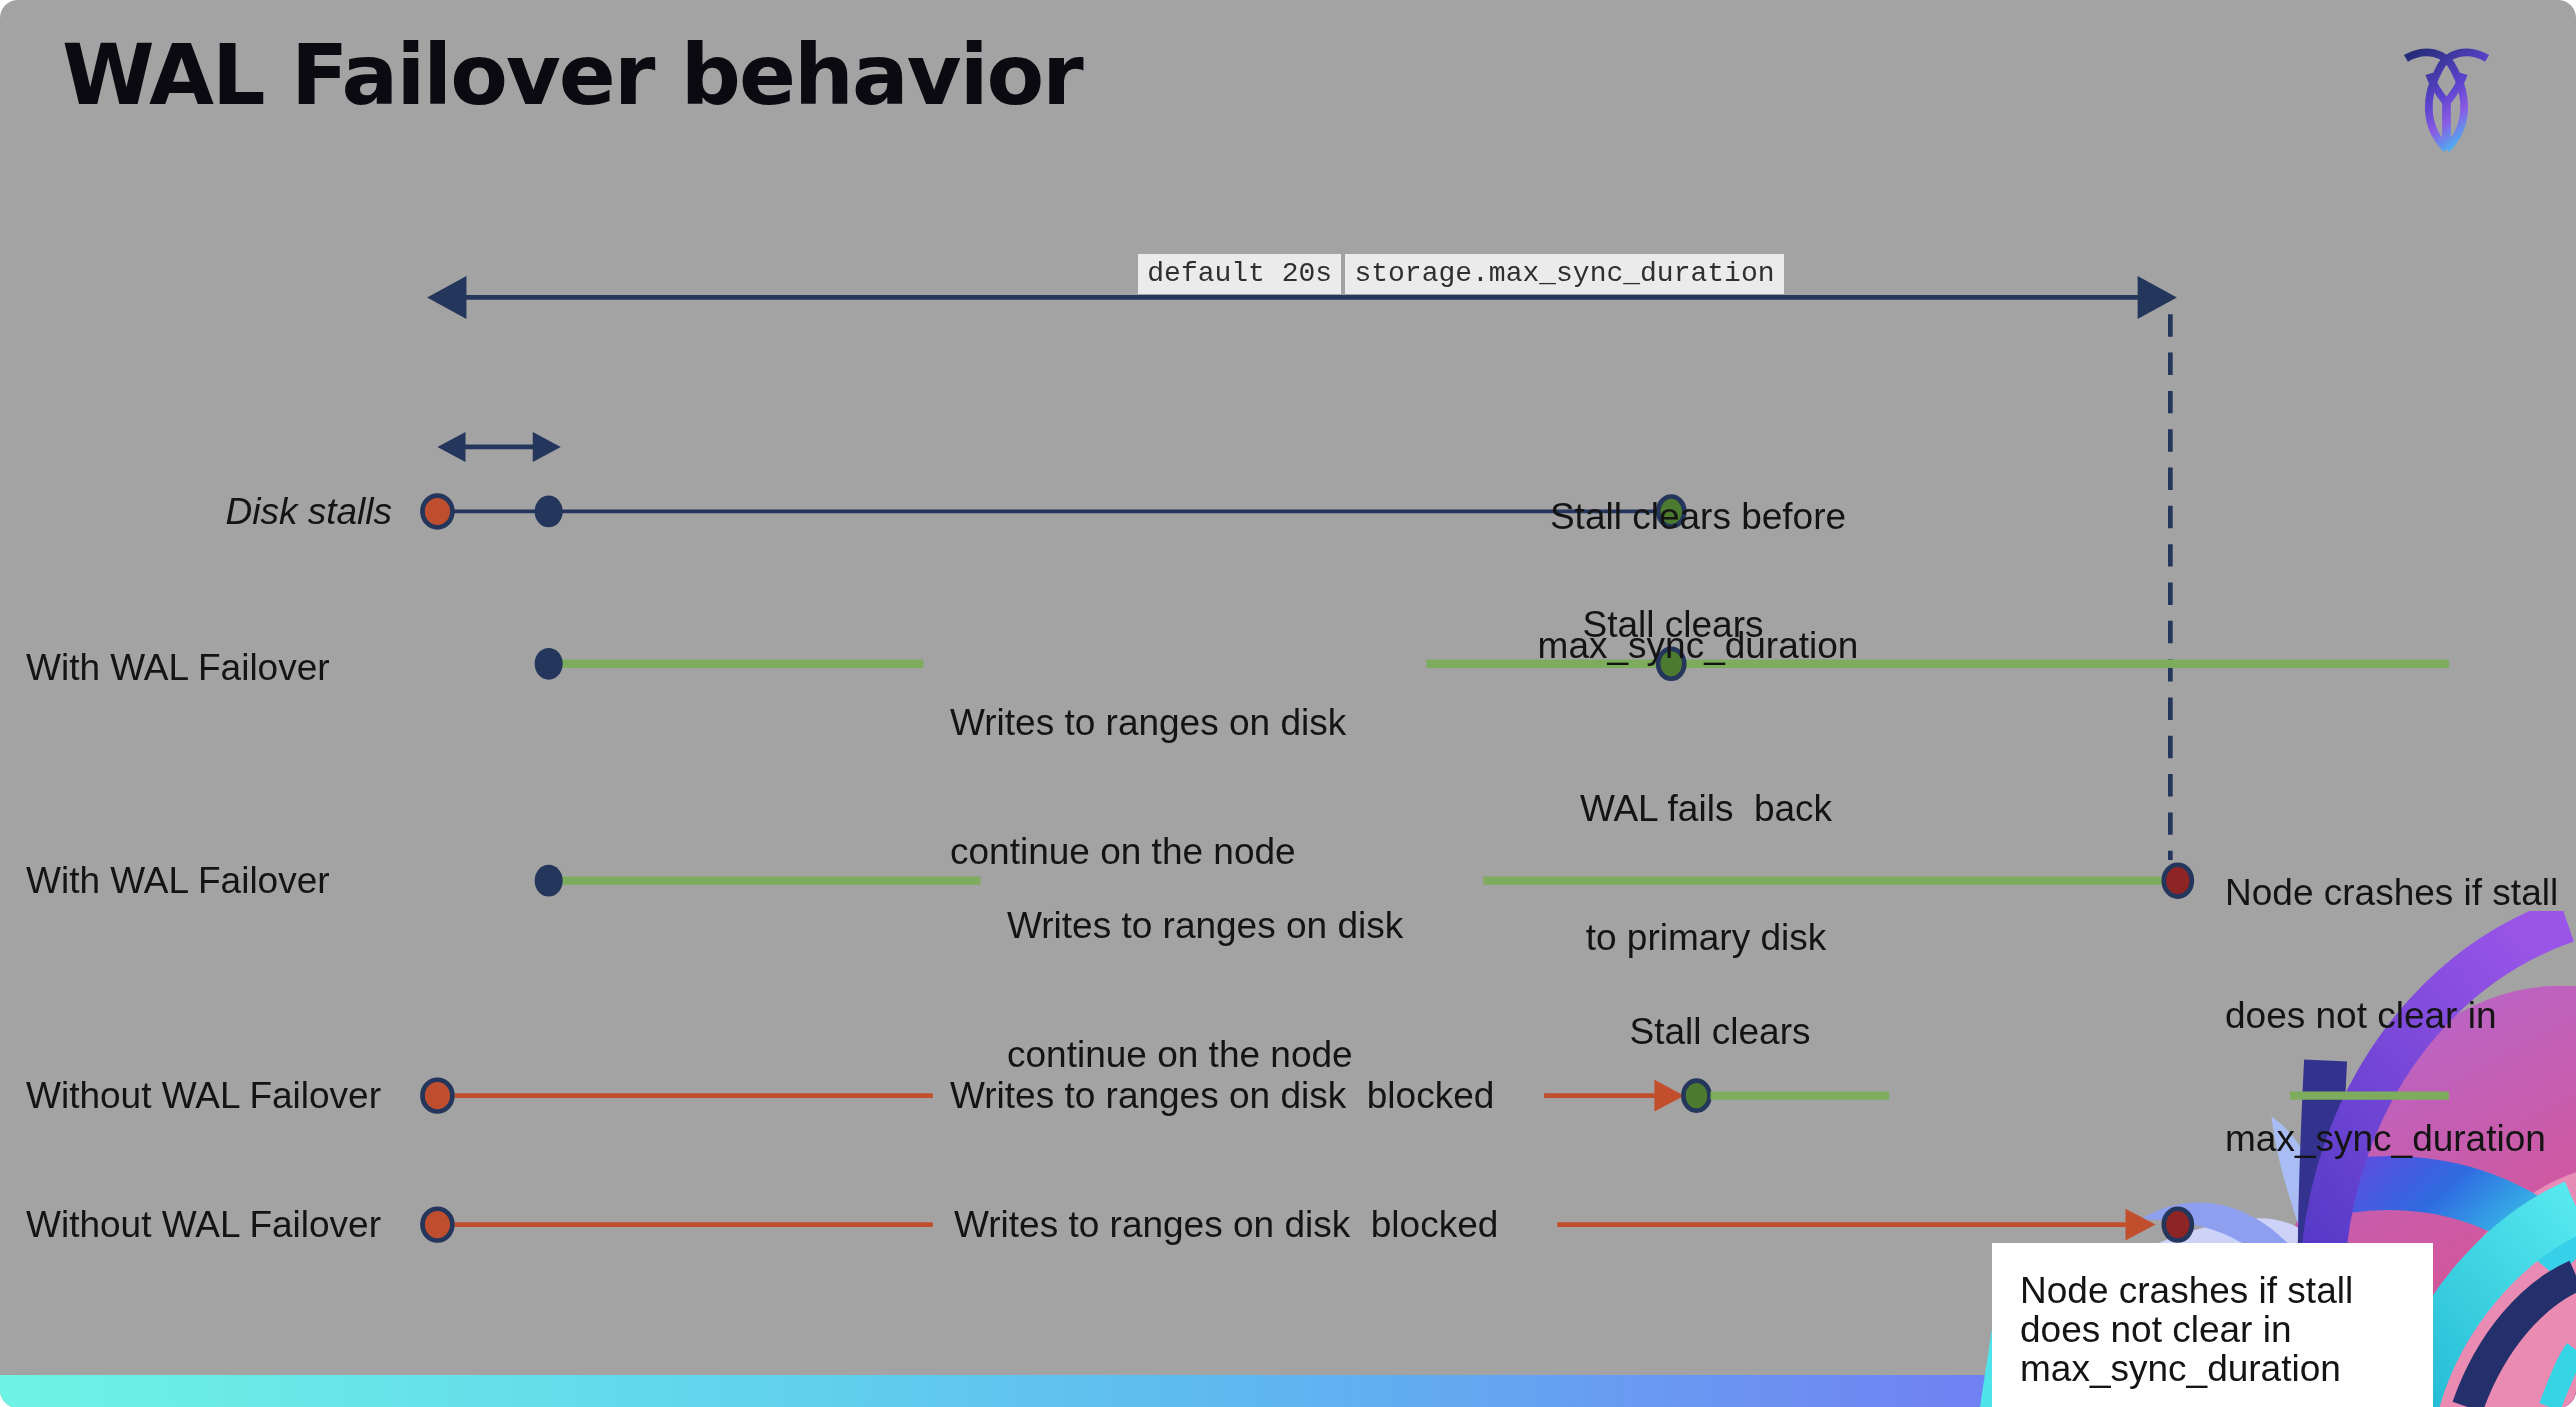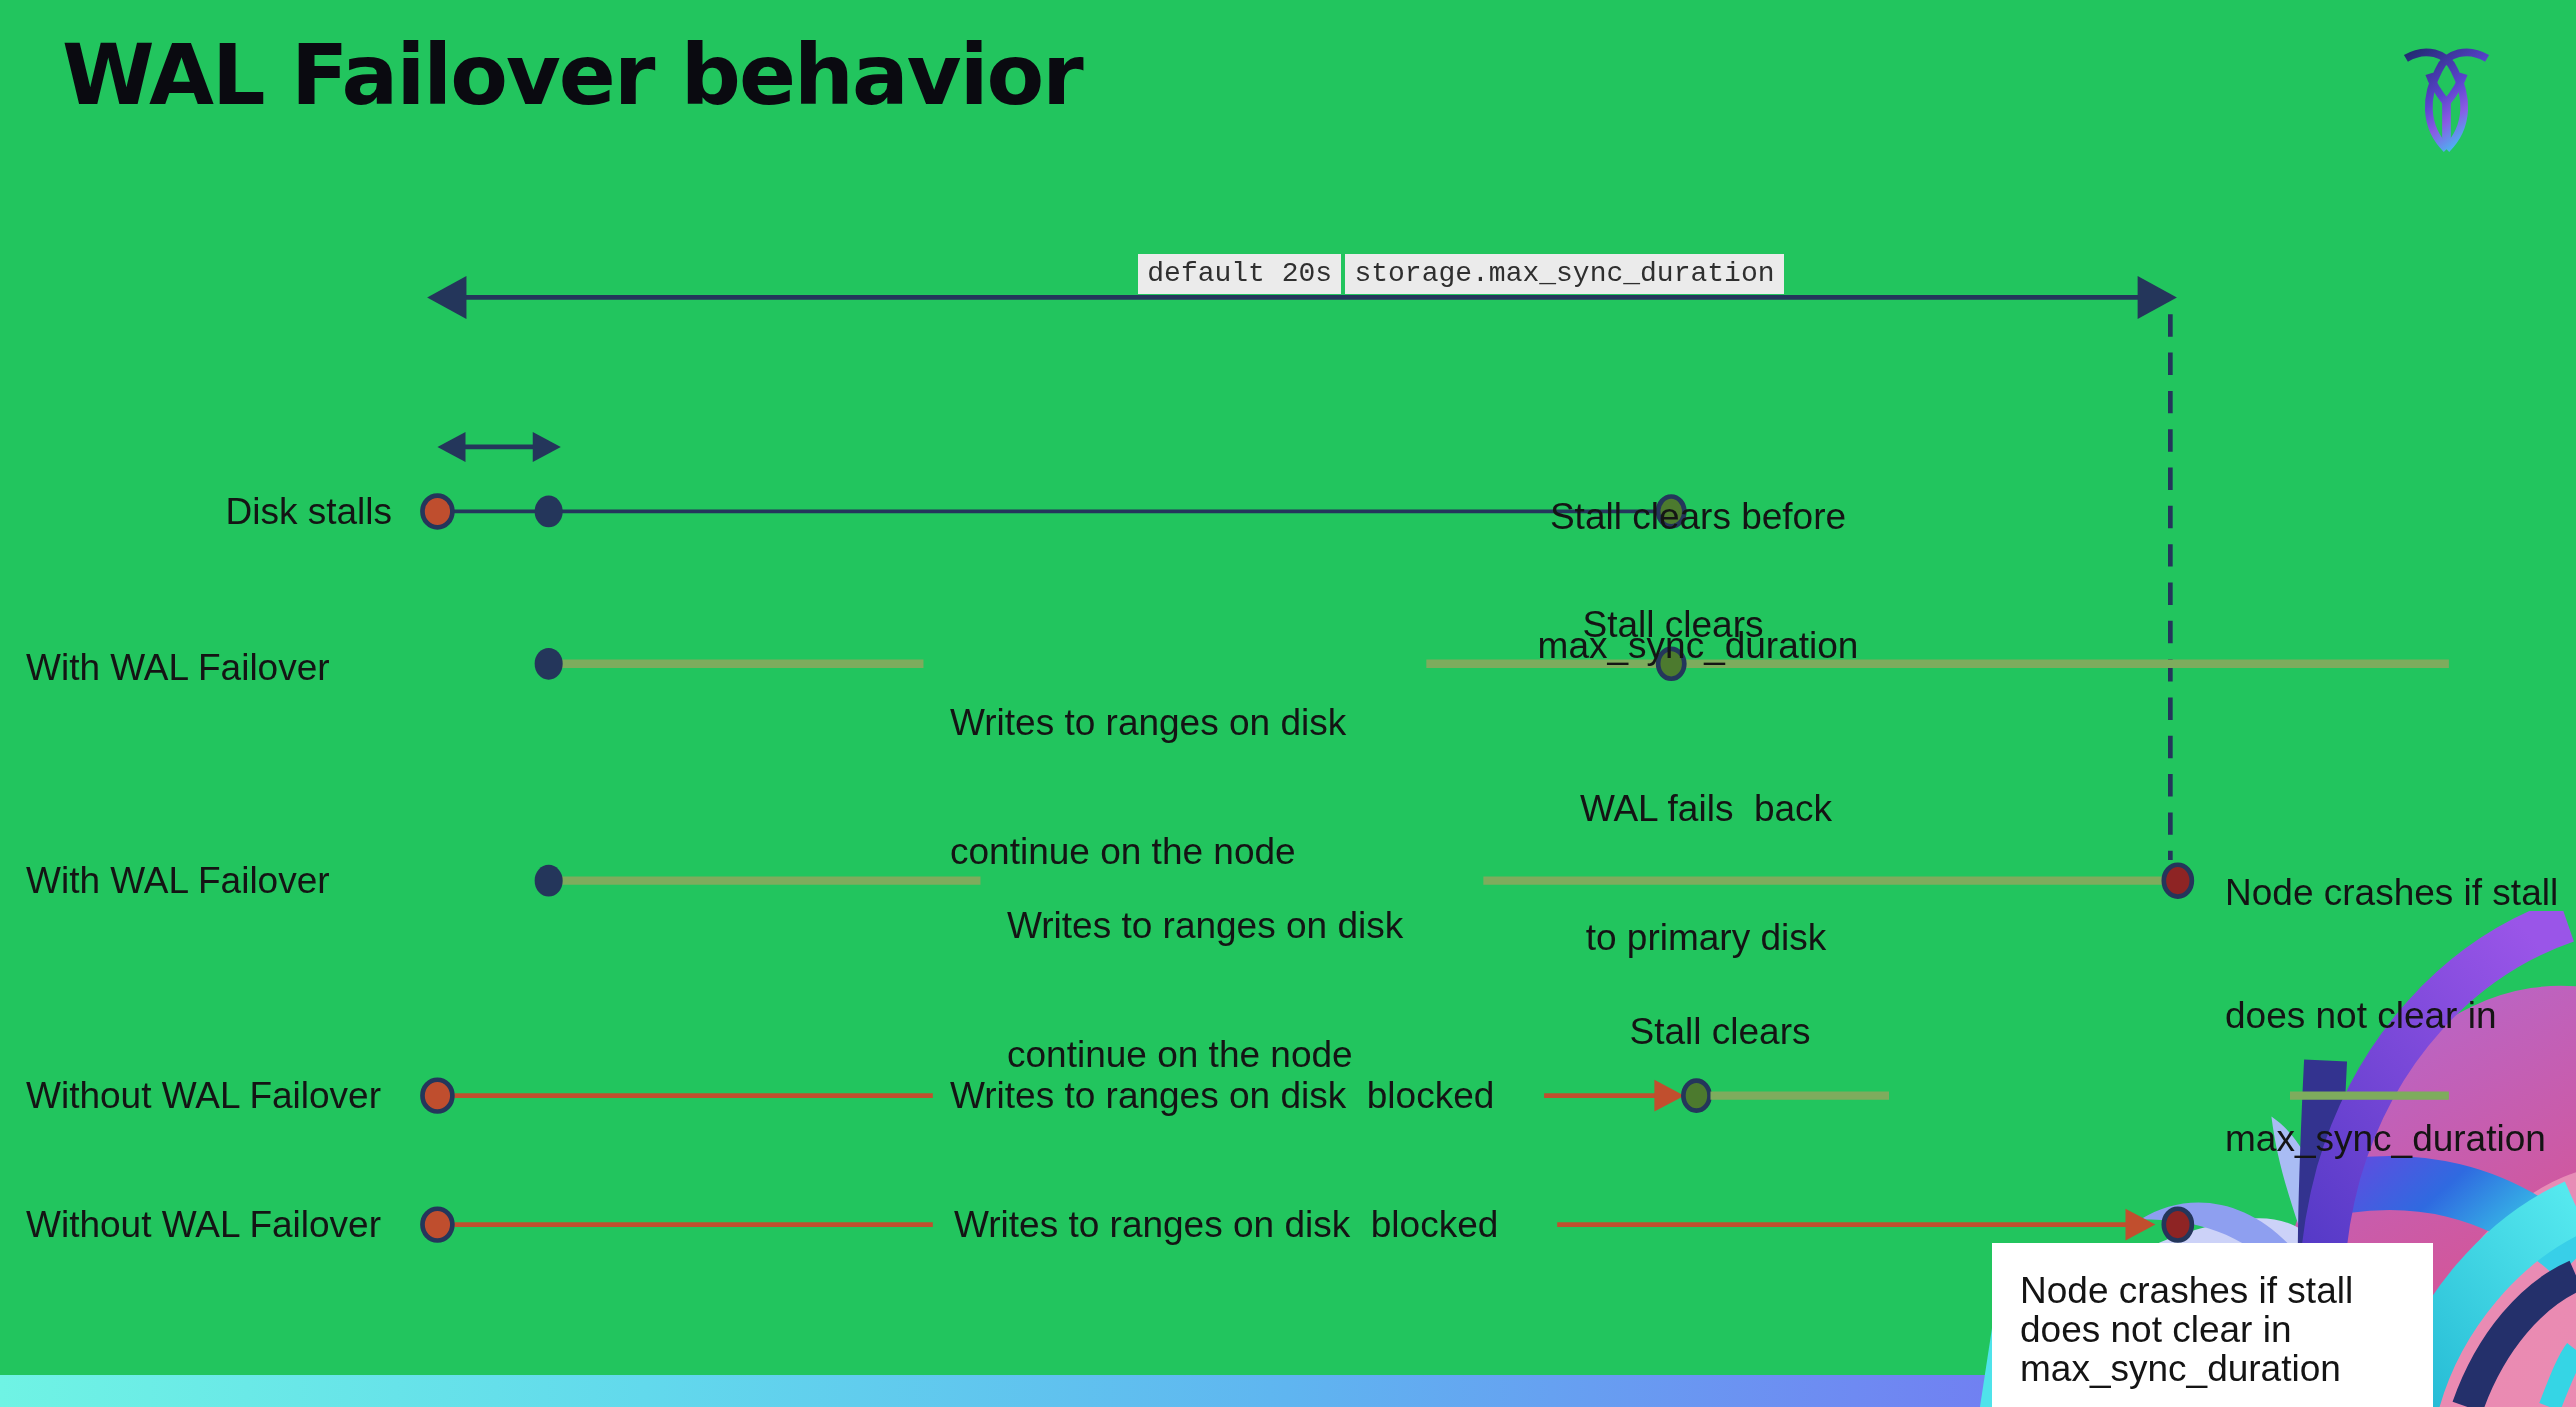--- a/index.html
+++ b/index.html
@@ -1,25 +1,25 @@
 <!DOCTYPE html>
 <html style="font-size:15px"><head>
 <meta charset="utf-8">
 <style>
   html,body{margin:0;padding:0;background:#ffffff;}
-  #stage{position:relative;width:2576px;height:1408px;background:#22c55e;overflow:hidden;
-         font-family:"Liberation Sans",sans-serif;color:#141414;}
+  #stage{position:relative;width:2576px;height:1408px;background:#a3a3a3;overflow:hidden;
+         font-family:"Liberation Sans",sans-serif;color:#141414;border-radius:18px;}
   .abs{position:absolute;}
   
   #title{left:62px;top:26px;font-family:"DejaVu Sans",sans-serif;font-weight:bold;
          font-size:84px;letter-spacing:-1.9px;color:#0a0a10;z-index:4;}
   
   .t{position:absolute;font-size:37px;line-height:43px;color:#141414;white-space:pre-wrap;z-index:4;}
   .tc{text-align:center;}
-  .tr{text-align:right;}
+  .tr{text-align:right;font-style:italic;}
   
   .code{position:absolute;z-index:4;display:flex;flex-direction:row;align-items:flex-start;gap:3.7px;}
   .code span{display:inline-block;background:#ebebeb;color:#2f2f2f;
              font-family:"Liberation Mono",monospace;font-size:28px;line-height:34px;padding:2.8px 9.3px;}
   
   #footer-bar{left:0;top:1375px;width:2576px;height:33px;z-index:1;
     background:linear-gradient(90deg,#6ff3e4 0%,#62d9ec 25%,#5fb5f0 50%,#6e8af2 72%,#7b55f0 100%);}
   #decor-svg{left:1907px;top:911px;z-index:2;}
   #diagram-svg{left:0;top:0;z-index:3;}
   #logo-svg{left:2398px;top:41px;z-index:4;}

